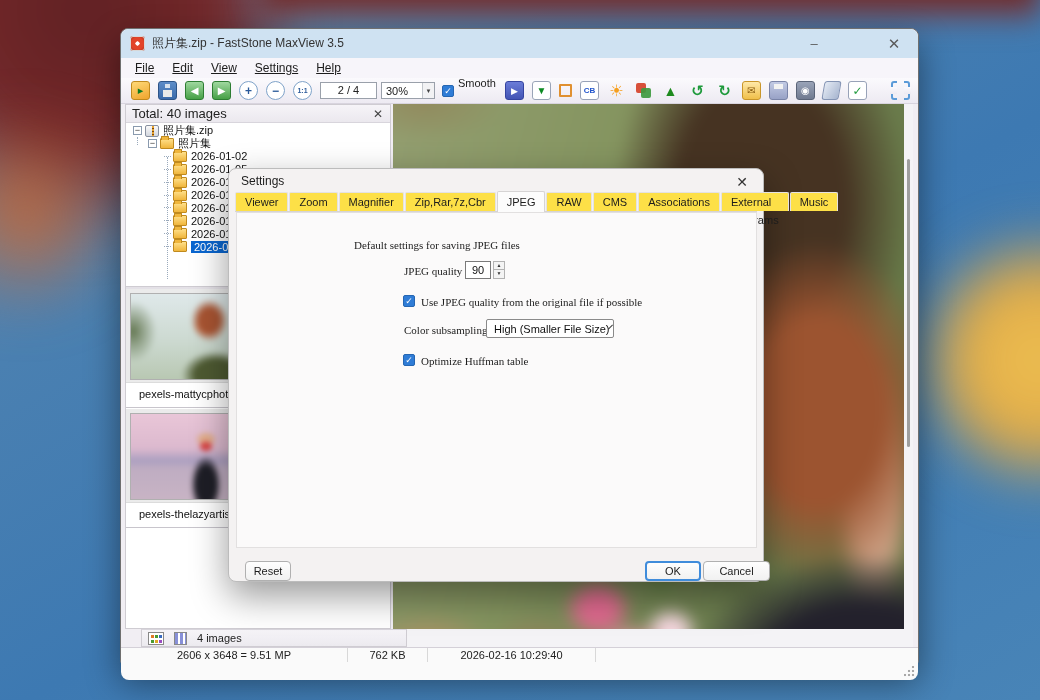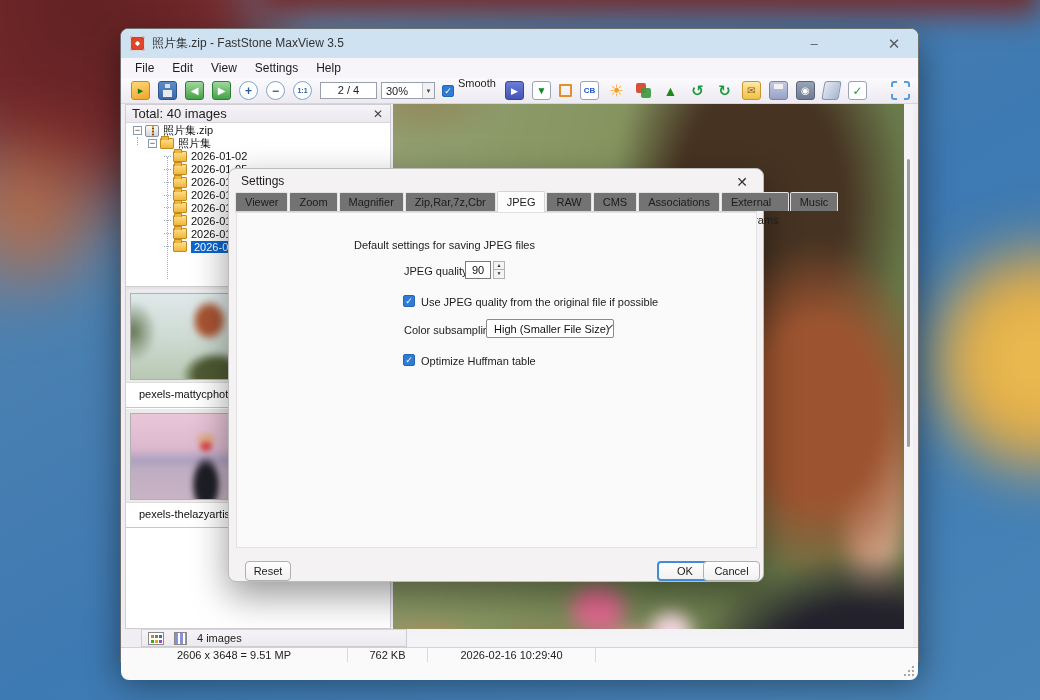--- a/index.html
+++ b/index.html
@@ -29,21 +29,21 @@
     background:radial-gradient(circle at 50% 50%, #fff 18%, #e2442a 22%, #e2442a 55%, #a82a16 100%);
     box-shadow:0 0 0 1px #d8d8d8 inset; }
   .title-text { font-size:12px; color:#333; }
   .win-controls { margin-left:auto; display:flex; height:100%; }
   .wc { width:40px; display:flex; align-items:center; justify-content:center;
     color:#5a5a5a; font-size:13px; }
   .wc-close { margin-right:4px; font-size:15px; }
 
   .menubar { position:absolute; left:0; top:29px; right:0; height:20px;
     background:#f7f5fa; display:flex; align-items:center; padding-left:5px; }
-  .menu-item { font-size:12px; color:#1c1c1c; padding:0 9px; line-height:20px; }
+  .menu-item { font-size:12px; color:#1c1c1c; padding:0 9px; line-height:20px;text-decoration:underline; }
 
   .toolbar { position:absolute; left:0; top:49px; right:0; height:26px;
     background:linear-gradient(#fbfafd,#edeaf2); border-bottom:1px solid #d8d4de;
     display:flex; align-items:center; padding-left:10px; }
   .tb-ic { width:19px; height:19px; margin-right:8px; flex:0 0 auto; position:relative;
     display:flex; align-items:center; justify-content:center; font-size:12px; border-radius:3px; }
   .ic-open { background:linear-gradient(160deg,#ffd977,#eea42c); border:1px solid #c08a1e; color:#0c7a22; font-weight:bold; font-size:11px; }
   .ic-save { background:linear-gradient(#5d8cc8,#3a6aaa); border:1px solid #2d5488; }
   .ic-save::after { content:""; position:absolute; left:4px; top:8px; width:9px; height:7px; background:#e9e9e9; }
   .ic-save::before { content:""; position:absolute; left:6px; top:2px; width:5px; height:4px; background:#d8e2ee; }
@@ -183,25 +183,25 @@
   
   #dialog { position:absolute; left:228px; top:168px; width:536px; height:414px;
     background:#f4f2f2; border:1px solid #bcbcbc; border-radius:8px;
     box-shadow:0 14px 36px rgba(0,0,0,.4); }
   .dlg-title { position:absolute; left:12px; top:5px; font-size:12px; color:#1c1c1c; }
   .dlg-close { position:absolute; right:10px; top:4px; width:22px; height:18px;
     font-size:14px; color:#333; text-align:center; line-height:18px; }
   .dlg-tabs { position:absolute; left:6px; top:23px; right:6px; height:20px;
     display:flex; border-bottom:1px solid #d6d4d4; }
   .tab { font-size:11px; color:#1c1c1c; line-height:18px; padding:0 9px; margin-right:1px;
-    border:1px solid #e4e2e2; border-bottom:none; background:#737373; border-radius:2px 2px 0 0; position:relative; }
+    border:1px solid #e4e2e2; border-bottom:none; background:#fde047; border-radius:2px 2px 0 0; position:relative; }
   .tab.active { background:#fcfcfc; border-color:#d6d4d4; height:21px; margin-top:-1px; line-height:20px; z-index:2; }
   .dlg-body { position:absolute; left:7px; top:43px; width:521px; height:336px;
     background:#fbfafa; border:1px solid #e2e0e0; }
-  .dlg-text { position:absolute; font-size:11px; color:#1c1c1c; white-space:nowrap; }
+  .dlg-text { position:absolute; font-size:11px; color:#1c1c1c; white-space:nowrap;font-family:Liberation Serif, serif; }
   .sec-label { left:125px; top:70px; }
   .q-label { left:175px; top:96px; }
   .q-field { position:absolute; left:236px; top:92px; width:26px; height:18px; background:#fff;
     border:1px solid #7a7a7a; font-size:11px; text-align:center; line-height:16px; color:#111; }
   .q-spin { position:absolute; left:264px; top:92px; width:12px; height:18px; }
   .q-spin .sb { position:absolute; left:0; width:12px; height:9px; border:1px solid #b2b2b2; background:#f4f4f4;
     font-size:5px; color:#333; text-align:center; line-height:7px; }
   .q-spin .up { top:0; } .q-spin .dn { top:9px; border-top:none; }
   .cb1 { position:absolute; left:174px; top:126px; }
   .cb1-label { left:192px; top:127px; }
@@ -210,22 +210,22 @@
     border:1px solid #8a8a8a; border-radius:2px; display:flex; align-items:center; }
   .dd .val { flex:1; font-size:11px; color:#111; padding-left:7px; white-space:nowrap; }
   .dd .chev { width:6px; height:6px; border-right:1px solid #444; border-bottom:1px solid #444;
     transform:rotate(45deg); margin-right:9px; margin-top:-3px; }
   .cb2 { position:absolute; left:174px; top:185px; }
   .cb2-label { left:192px; top:186px; }
   .dlg-btn { position:absolute; top:392px; height:20px; background:linear-gradient(#fefefe,#f1f1f1);
     border:1px solid #b0b0b0; border-radius:4px; font-size:11px; color:#1c1c1c;
     text-align:center; line-height:18px; }
   .btn-reset { left:16px; width:46px; }
-  .btn-ok { left:428px; width:56px; border:2px solid #3f8cdb; line-height:16px; }
-  .btn-cancel { left:474px; width:57px; }
+  .btn-ok { left:416px; width:56px; border:2px solid #3f8cdb; line-height:16px; }
+  .btn-cancel { left:474px; width:67px; }
 </style>
 </head>
 <body>
 
 <div id="desktop">
   <div class="blob blob-maroon"></div>
   <div class="blob blob-orange"></div>
   <div class="strip-top"></div>
   <div class="blob blob-yellow"></div>
 

